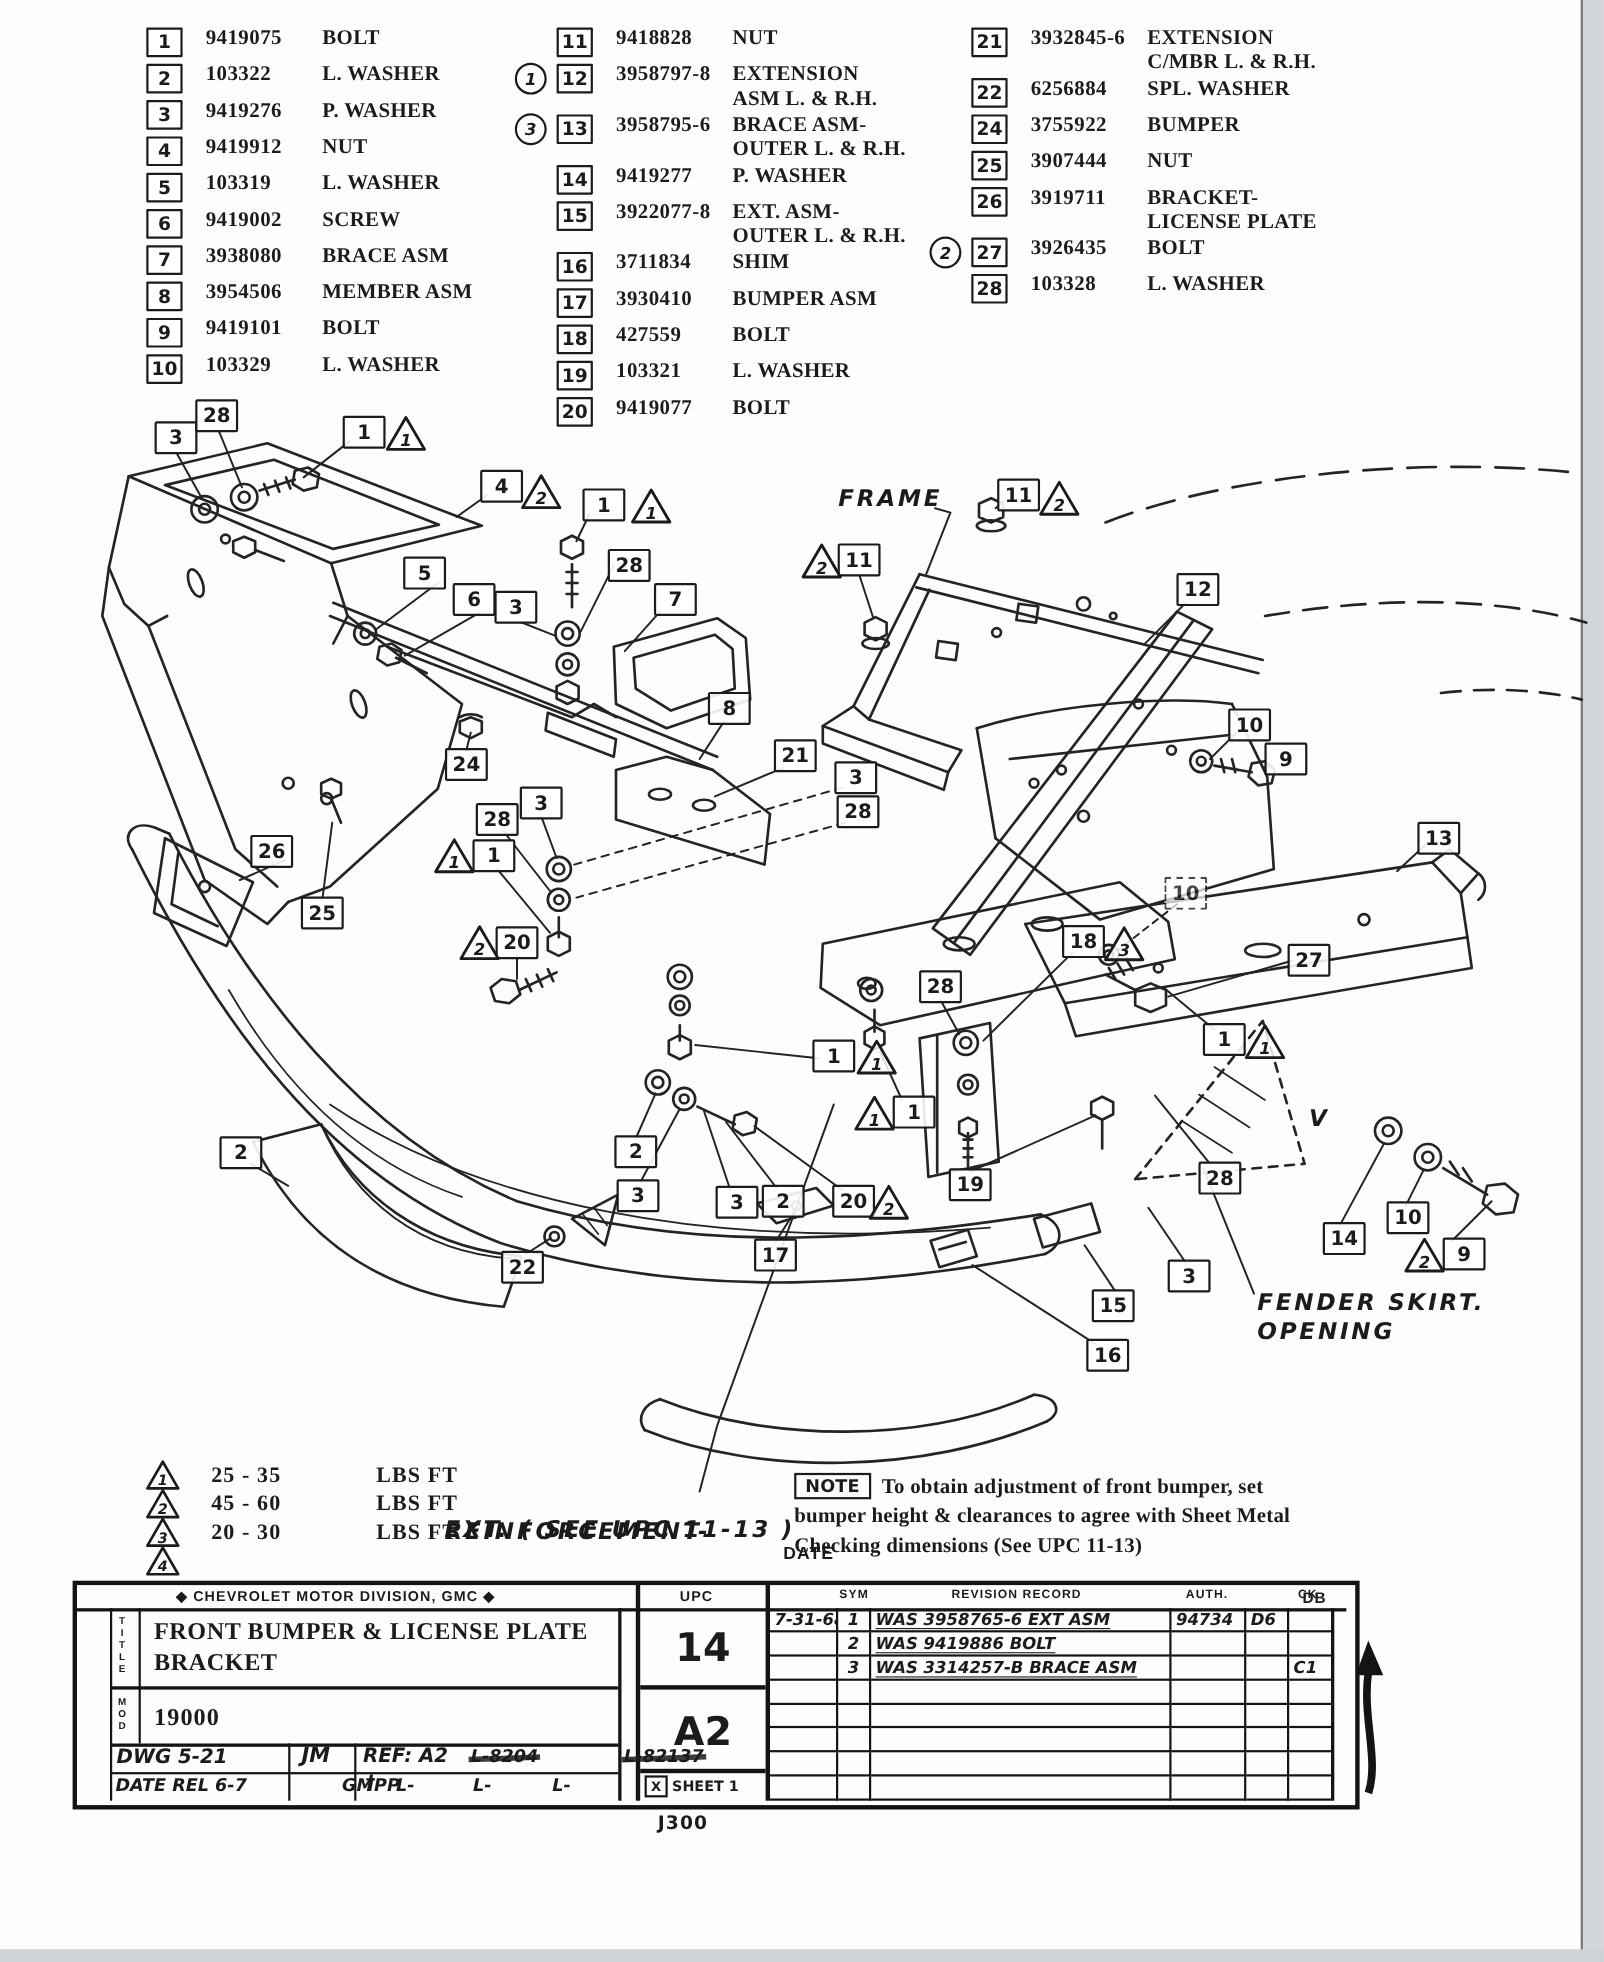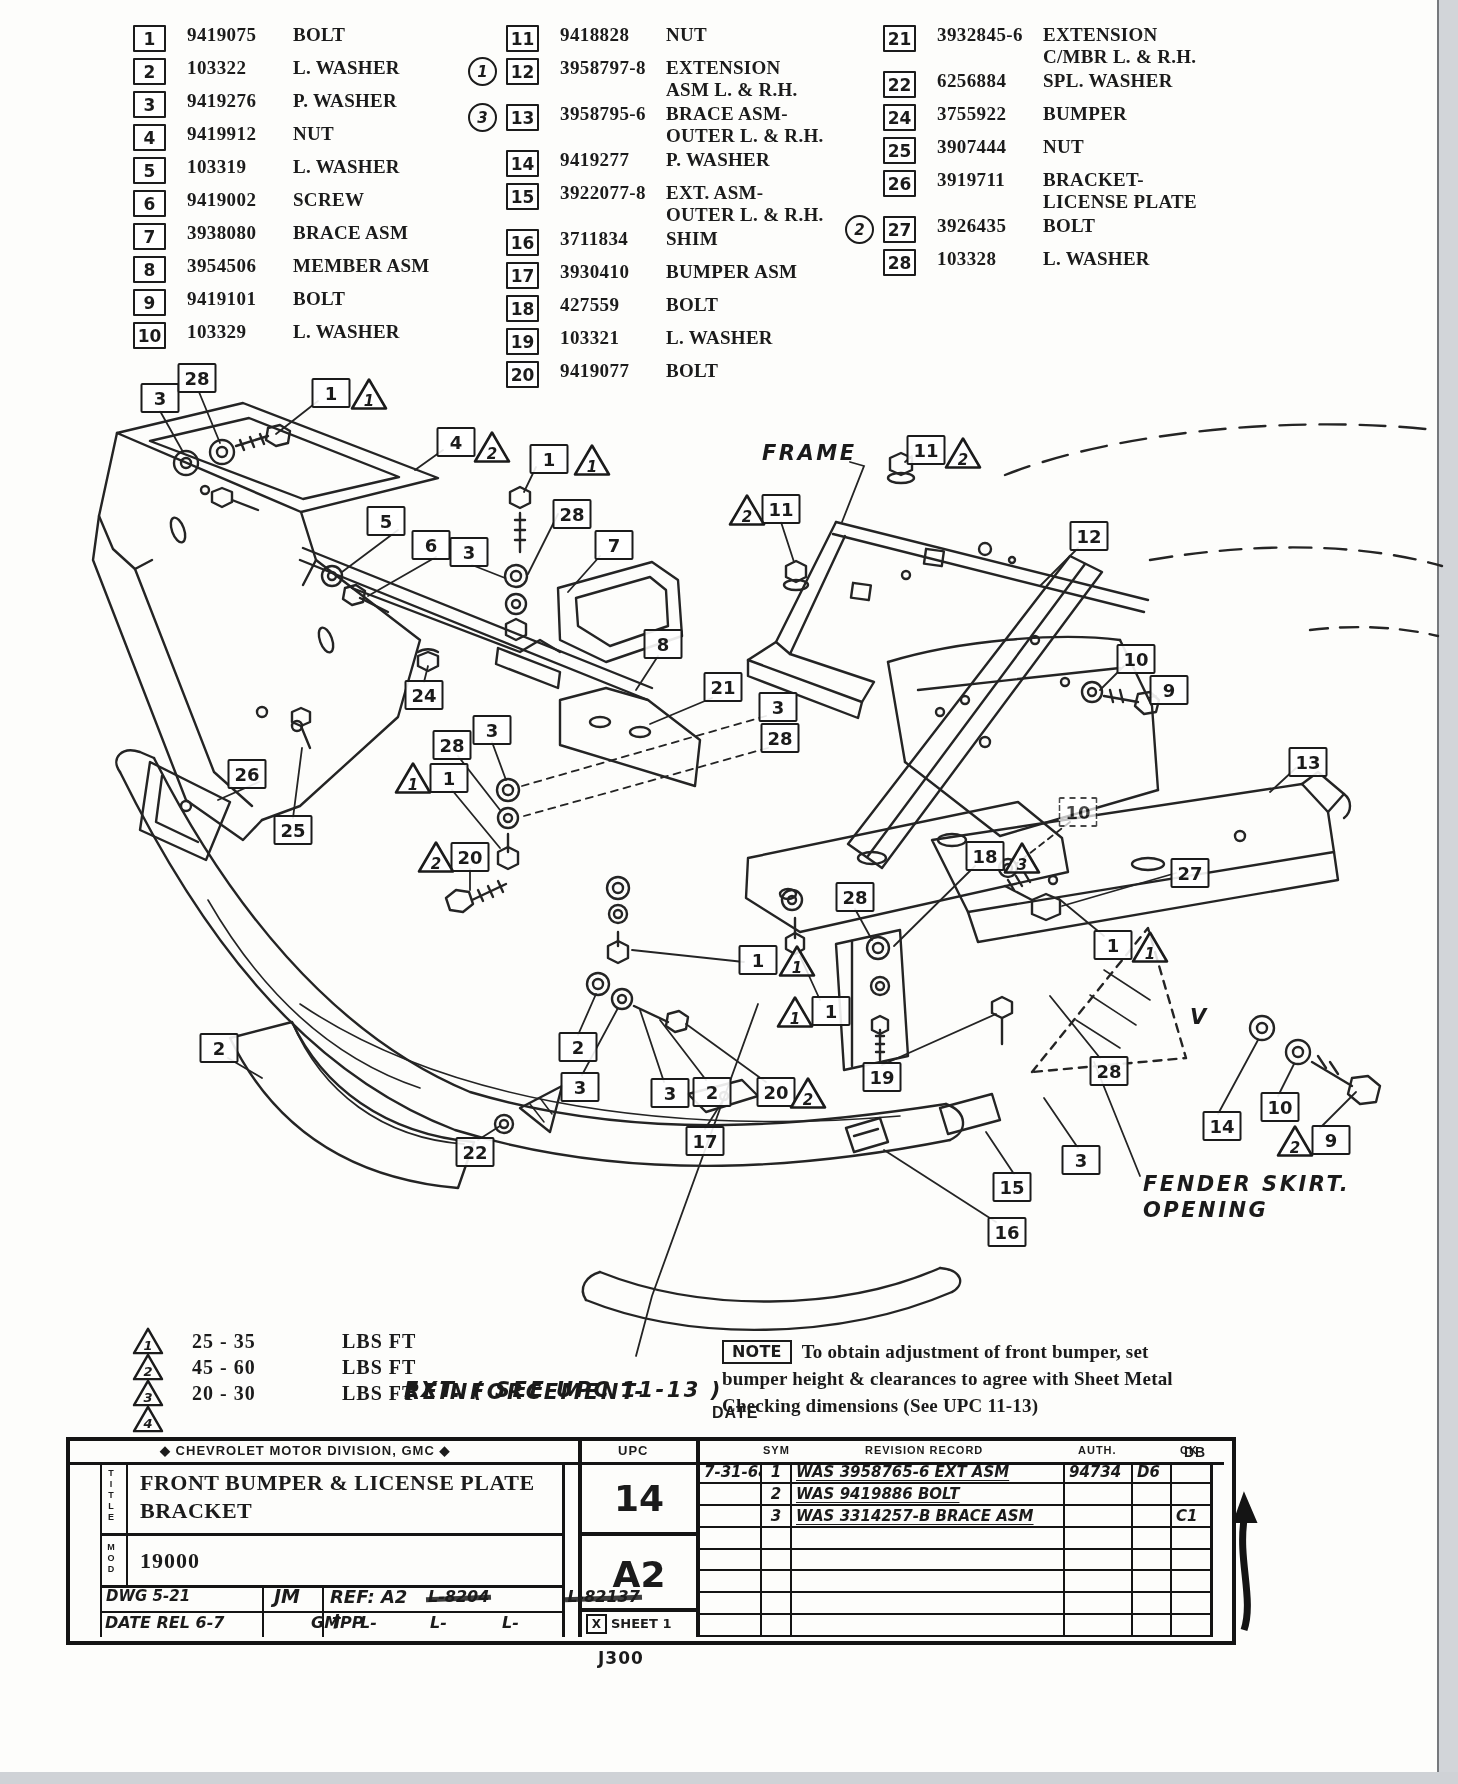--- a/index.html
+++ b/index.html
@@ -709,21 +709,21 @@
     <span class="tb-text hdr" style="left:1184px;top:1444px;font-size:14px;">DB</span>
     <span class="tb-text hdr" style="left:1180px;top:1444px;font-size:11px;">CK</span>
 
     
     <span class="vlabel" style="left:106px;top:1468px;">TITLE</span>
     <span class="tb-text" style="left:140px;top:1470px;font:700 22px 'Liberation Serif',serif;letter-spacing:.5px;">FRONT BUMPER &amp; LICENSE PLATE</span>
     <span class="tb-text" style="left:140px;top:1498px;font:700 22px 'Liberation Serif',serif;letter-spacing:.5px;">BRACKET</span>
     <span class="vlabel" style="left:106px;top:1542px;">MOD</span>
     <span class="tb-text" style="left:140px;top:1548px;font:700 22px 'Liberation Serif',serif;letter-spacing:1px;">19000</span>
 
-    <span class="tb-text hand" style="left:106px;top:1587px;font-size:15px;">DWG 5-21</span>
+    <span class="tb-text hand" style="left:106px;top:1587px;font-size:18px;">DWG 5-21</span>
     <span class="tb-text hand" style="left:274px;top:1585px;font-size:19px;">JM</span>
     <span class="tb-text hand" style="left:330px;top:1586px;font-size:18px;">REF: A2</span>
     <span class="tb-text hand scribble" style="left:428px;top:1587px;font-size:16px;">L-8204</span>
     <span class="tb-text hand scribble" style="left:502px;top:1587px;font-size:16px;">L-82137</span>
 
     <span class="tb-text hand" style="left:105px;top:1613px;font-size:16px;">DATE REL 6-7</span>
     <span class="tb-text hand" style="left:267px;top:1613px;font-size:16px;margin-left:44px;">GMPP</span>
     <span class="tb-text hand" style="left:332px;top:1610px;font-size:18px;">†</span>
     <span class="tb-text hand" style="left:360px;top:1613px;font-size:16px;">L-</span>
     <span class="tb-text hand" style="left:430px;top:1613px;font-size:16px;">L-</span>

